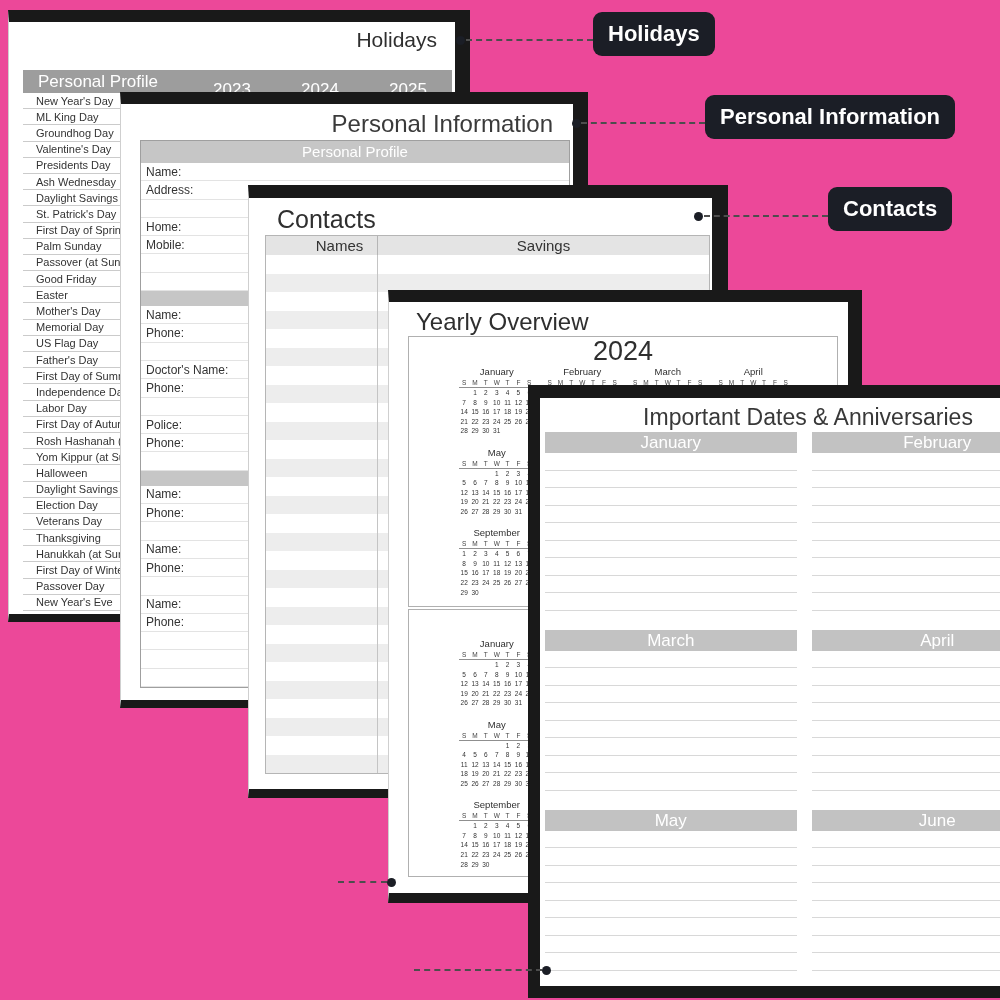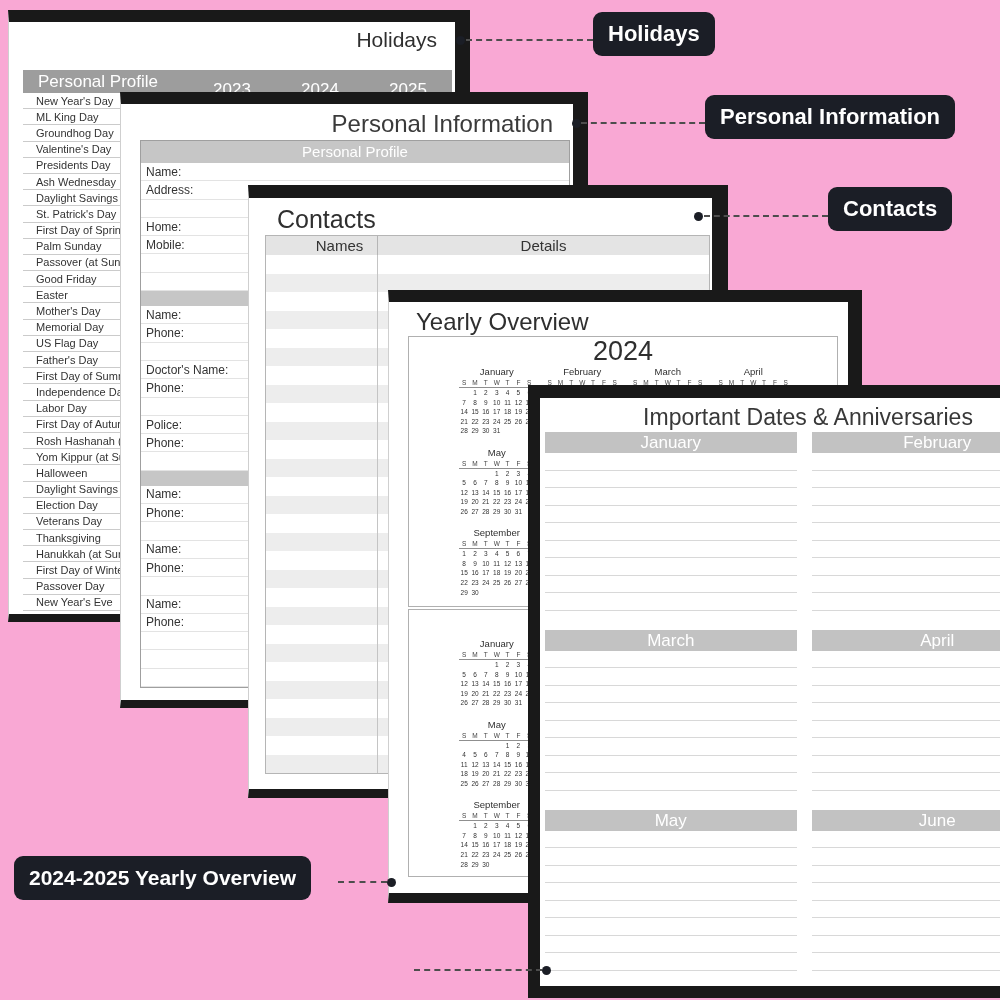--- a/index.html
+++ b/index.html
@@ -1,17 +1,17 @@
 <!DOCTYPE html>
 <html><head>
 <meta charset="utf-8">
 <style>
   * { box-sizing: border-box; margin: 0; padding: 0; }
   body { margin:0; background:#fff; font-family:"Liberation Sans", sans-serif; }
-  .stage { position:relative; width:1000px; height:1000px; overflow:hidden; background:#f9a8d4; }
+  .stage { position:relative; width:1000px; height:1000px; overflow:hidden; background:#ec4899; }
 
   .page { position:absolute; background:#fff; border-style:solid; border-color:#191919; }
 
   
   #page-holidays { left:8px; top:10px; width:462px; height:612px;
     border-width:12px 15px 8px 1px; border-left-color:#cfcfcf; z-index:1; }
   .hol-title { font-size:21px; line-height:23px; margin:6px 18px 0 0; text-align:right; color:#2f2f2f; }
   .hol-header { display:flex; align-items:center; height:23px; margin:19px 3px 0 14px; background:#9d9d9d; color:#fff; }
   .hol-hname { flex:1; padding-left:15px; font-size:17px; }
   .hol-date { width:88px; text-align:center; }
@@ -382,21 +382,21 @@
           </div>
         </div>
     </div>
   </div>
 
   <div class="page" id="page-contacts">
     <div class="ct-title">Contacts</div>
     <div class="ct-table">
       <div class="ct-header">
         <span class="ct-h1">Names</span>
-        <span class="ct-h2">Details</span>
+        <span class="ct-h2">Savings</span>
       </div>
       <div id="ct-rows">
           <div class="ct-row">
             <span class="ct-c1"></span>
             <span class="ct-c2"></span>
           </div>
           <div class="ct-row alt">
             <span class="ct-c1"></span>
             <span class="ct-c2"></span>
           </div>
@@ -1004,21 +1004,20 @@
             <div class="id-line"></div>
             <div class="id-line"></div>
           </div>
         </div>
     </div>
   </div>
 
   <div class="badge" id="badge-holidays" style="left:593px; top:12px;">Holidays</div>
   <div class="badge" id="badge-personal" style="left:705px; top:95px;">Personal Information</div>
   <div class="badge" id="badge-contacts" style="left:828px; top:187px;">Contacts</div>
-  <div class="badge" id="badge-yearly" style="left:14px; top:856px;">2024-2025 Yearly Overview</div>
 
   <div class="dash" style="left:466px; top:39px; width:127px;"></div>
   <div class="dot" style="left:456px; top:36px;"></div>
 
   <div class="dash" style="left:581px; top:122px; width:124px;"></div>
   <div class="dot" style="left:572px; top:119px;"></div>
 
   <div class="dash" style="left:704px; top:215px; width:124px;"></div>
   <div class="dot" style="left:694px; top:212px;"></div>
 

